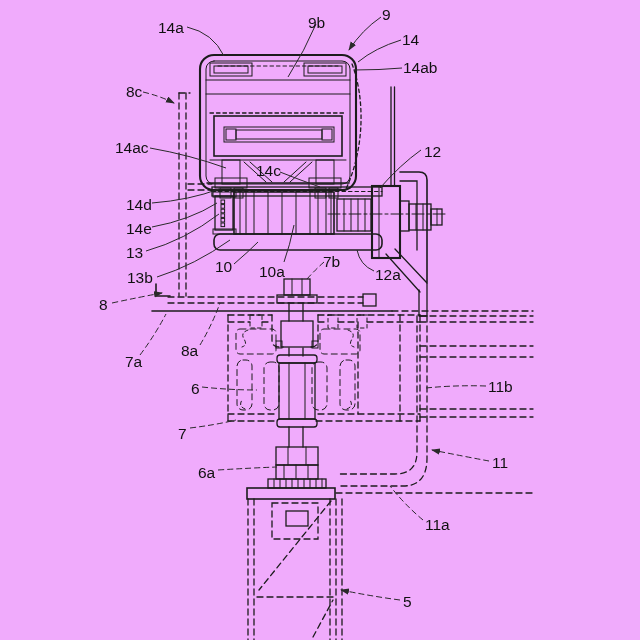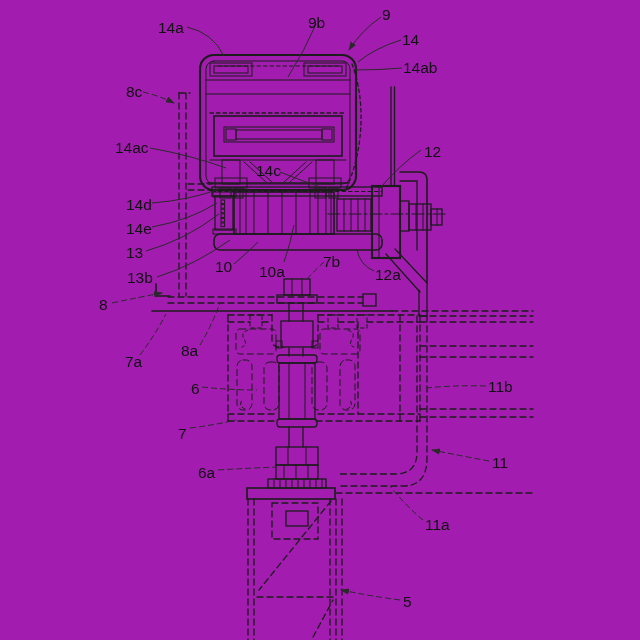--- a/index.html
+++ b/index.html
@@ -1,16 +1,16 @@
 <!DOCTYPE html>
 <html><head>
 <meta charset="utf-8">
 <style>
   html,body{margin:0;padding:0;background:#ffffff;}
-  .stage{width:640px;height:640px;position:relative;background:#a21caf;overflow:hidden;}
+  .stage{width:640px;height:640px;position:relative;background:#f0abfc;overflow:hidden;}
   svg{display:block;}
   
   .s  {stroke:#1c1c1c;fill:none;stroke-width:1.3;stroke-linecap:round;}
   .s2 {stroke-width:2.1;}
   .s15{stroke-width:1.6;}
   .th {stroke-width:1;}
   .d  {stroke-dasharray:6,4;}   
   .dd {stroke-dasharray:3.5,3;} 
   .cl {stroke-dasharray:12,3,3,3;} 
   .lead {stroke:#2a2a2a;fill:none;stroke-width:1;}

